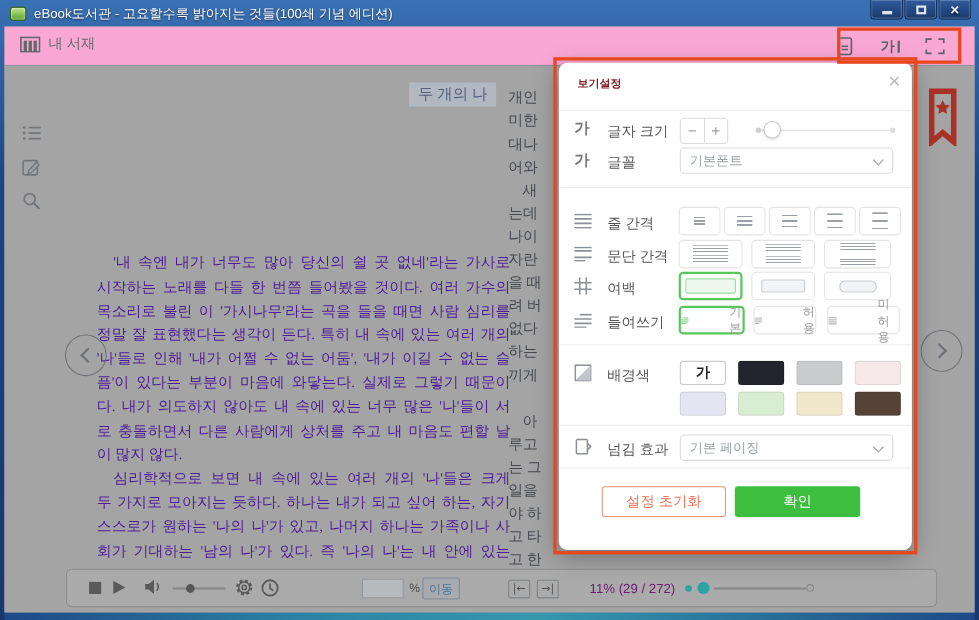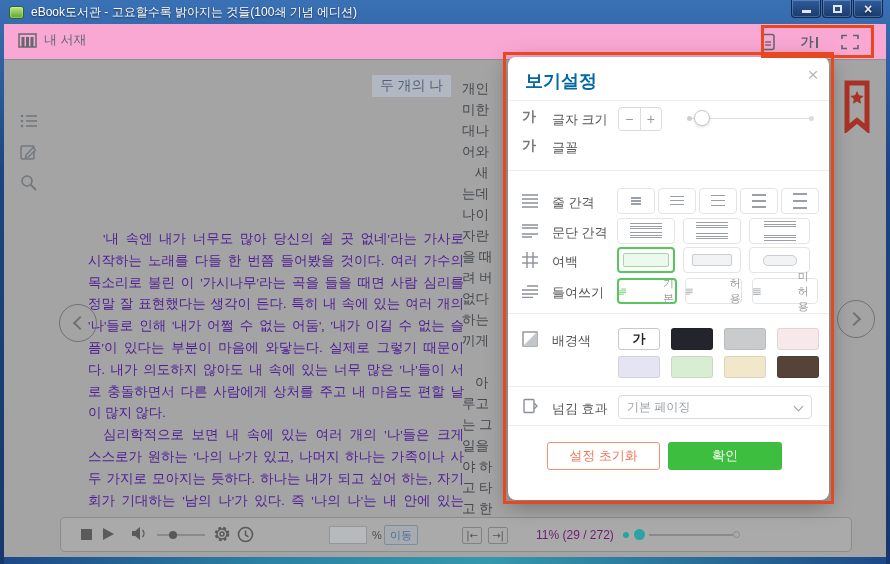--- a/index.html
+++ b/index.html
@@ -83,21 +83,21 @@
   .ptext { left:475px; top:10px; font-size:12px; color:#701a75; }
   .pdot-a { left:562px; top:14px; width:6px; height:6px; border-radius:50%; background:#2ba3a3; }
   .pknob { left:573px; top:11px; width:11px; height:11px; border-radius:50%; background:#2ba3a3; }
   .pline { left:588px; top:16px; width:84px; height:2px; background:#8a8a8a; }
   .pdot-b { left:672px; top:13px; width:7px; height:7px; border-radius:50%; border:1px solid #8a8a8a; }
 
   
   .panel { position:absolute; left:504px; top:33px; width:321px; height:443px; background:#fff;
     border-radius:8px; box-shadow:0 5px 22px rgba(0,0,0,.35); z-index:40; font-size:13px; color:#555; }
   .panel > * { position:absolute; }
-  .ptitle { left:17px; top:12px; color:#0369a1; font-size:18px; font-weight:bold; }
+  .ptitle { left:17px; top:12px; color:#7f1d1d; font-size:10px; font-weight:bold; }
   .pclose { left:294px; top:7px; width:22px; height:22px; color:#b9b9b9; font-size:19px;
     display:flex; align-items:center; justify-content:center; }
   .pdiv { left:0; width:321px; height:0; border-top:1px solid #ededed; }
   .rowic { left:14px; width:18px; height:16px; color:#8b9096; display:flex; align-items:center; }
   .rowlabel { left:44px; font-size:13px; color:#555; white-space:nowrap; }
   .ga { font-weight:bold; color:#777; font-size:14px; }
   .stepper { left:110px; top:50px; width:44px; height:24px; border:1px solid #dcdcdc; border-radius:4px;
     display:flex; }
   .stepper span { flex:1; display:flex; align-items:center; justify-content:center; color:#9a9a9a; font-size:14px; }
   .stepper span:first-child { border-right:1px solid #dcdcdc; }
@@ -213,22 +213,22 @@
         <div class="bline indent">'내 속엔 내가 너무도 많아 당신의 쉴 곳 없네'라는 가사로</div>
         <div class="bline">시작하는 노래를 다들 한 번쯤 들어봤을 것이다. 여러 가수의</div>
         <div class="bline">목소리로 불린 이 '가시나무'라는 곡을 들을 때면 사람 심리를</div>
         <div class="bline">정말 잘 표현했다는 생각이 든다. 특히 내 속에 있는 여러 개의</div>
         <div class="bline">'나'들로 인해 '내가 어쩔 수 없는 어둠', '내가 이길 수 없는 슬</div>
         <div class="bline">픔'이 있다는 부분이 마음에 와닿는다. 실제로 그렇기 때문이</div>
         <div class="bline">다. 내가 의도하지 않아도 내 속에 있는 너무 많은 '나'들이 서</div>
         <div class="bline">로 충돌하면서 다른 사람에게 상처를 주고 내 마음도 편할 날</div>
         <div class="bline pend">이 많지 않다.</div>
         <div class="bline indent">심리학적으로 보면 내 속에 있는 여러 개의 '나'들은 크게</div>
+        <div class="bline">두 가지로 모아지는 듯하다. 하나는 내가 되고 싶어 하는, 자기</div>
         <div class="bline">스스로가 원하는 '나의 나'가 있고, 나머지 하나는 가족이나 사</div>
-        <div class="bline">두 가지로 모아지는 듯하다. 하나는 내가 되고 싶어 하는, 자기</div>
         <div class="bline">회가 기대하는 '남의 나'가 있다. 즉 '나의 나'는 내 안에 있는</div>
       </div>
 
       <div class="rfrags">
         <div class="rfrag">개인</div>
         <div class="rfrag">미한</div>
         <div class="rfrag">대나</div>
         <div class="rfrag">어와</div>
         <div class="rfrag indent">새</div>
         <div class="rfrag">는데</div>
@@ -305,20 +305,24 @@
         <span>+</span>
       </div>
       <div class="fslider">
         <span class="enddot"></span>
         <span class="enddot2"></span>
         <span class="knob"></span>
       </div>
 
       <span class="rowic ga" style="top:81px">가</span>
       <span class="rowlabel" style="top:82px">글꼴</span>
+      <div class="pselect" style="top:77px">
+        <span>기본폰트</span>
+        <span class="vchev"></span>
+      </div>
       <div class="pdiv" style="top:113px"></div>
 
       <span class="rowic" style="top:136px">
         <svg width="16" height="14" viewBox="0 0 16 14">
             <g stroke="#8b9096" stroke-width="1.5">
           <line x1="0" y1="1" x2="16" y2="1"></line>
               <line x1="0" y1="5" x2="16" y2="5"></line>
           <line x1="0" y1="9" x2="16" y2="9"></line>
               <line x1="0" y1="13" x2="16" y2="13"></line>
             </g>

